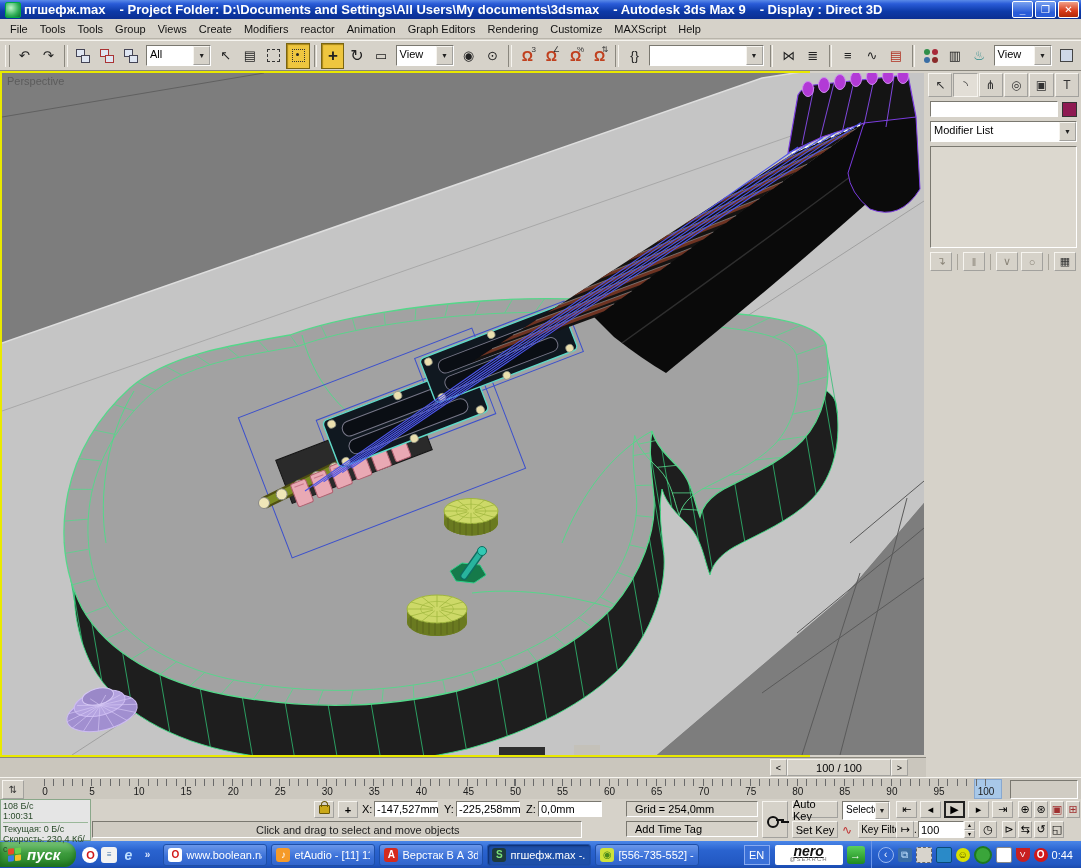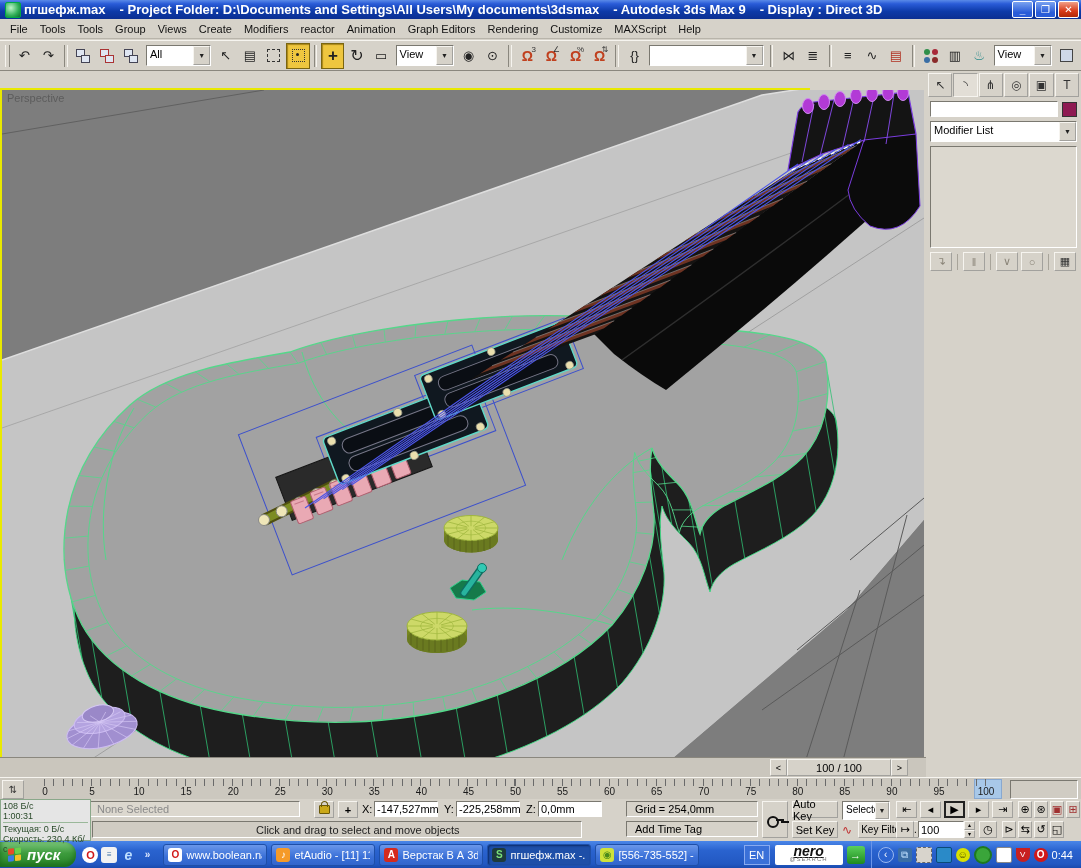--- a/index.html
+++ b/index.html
@@ -43,21 +43,21 @@
   .linkicon i:first-child{left:0;top:0;}
   .linkicon i:last-child{right:0;bottom:0;}
   .linkicon.broken i{border-color:#a33;}
   .balls{width:14px;height:14px;position:relative;}
   .balls i{position:absolute;width:6px;height:6px;border-radius:50%;}
   .combo{height:19px;background:#fff;border:1px solid;border-color:#7a7870 #fff #fff #7a7870;
     display:flex;align-items:stretch;margin:0 2px;}
   .combo .txt{padding:2px 3px;font-size:11px;white-space:nowrap;overflow:hidden;flex:1;}
   .combo .da{width:15px;background:#d6d2c9;border:1px outset #f6f4ef;display:flex;align-items:center;justify-content:center;font-size:7px;color:#222;}
   
-  .vp{position:absolute;left:0;top:88px;width:810px;height:686px;box-sizing:border-box;
+  .vp{position:absolute;left:0;top:71px;width:810px;height:686px;box-sizing:border-box;
     border:2px solid var(--vpy,#e9e900);background:#7d7d7d;}
   .vplabel{position:absolute;left:5px;top:2px;color:#5c5c5c;font-size:11px;z-index:5;}
   
   .panel{position:absolute;left:926px;top:71px;width:155px;height:728px;background:#d6d2c9;box-sizing:border-box;padding:2px;}
   .ptabs{display:flex;gap:1px;margin-bottom:4px;}
   .ptab{width:23px;height:22px;border:1px outset #f6f4ef;background:#d6d2c9;display:flex;align-items:center;justify-content:center;font-size:12px;color:#333;}
   .ptab.active{border:1px inset #f6f4ef;background:#e2ded6;}
   .namerow{display:flex;align-items:center;gap:4px;margin:4px 2px;}
   .namefield{flex:1;height:14px;background:#fff;border:1px solid;border-color:#7a7870 #fff #fff #7a7870;}
   .swatch{width:13px;height:13px;border:1px solid #333;}
@@ -685,21 +685,20 @@
         <span class="ticklabel" style="left: 876.9px;">90</span>
         <span class="ticklabel" style="left: 923.95px;">95</span>
         <span class="ticklabel" style="left: 971px;">100</span>
       </div>
     <div class="rulbtn">⇅</div>
     <div class="rsunken"></div>
   </div>
 
   <div class="statusbar">
     <div class="sb flatfield" style="left:2px;top:2px;width:26px;height:16px"></div>
-    <div class="sb sunken" style="left:30px;top:2px;width:270px;height:16px;color:#8a8a8a;padding:1px 0 0 66px;background:#dcd8cf">None Selected</div>
     <div class="sb btn3" style="left:314px;top:2px;width:20px;height:17px">
         <span class="lockicon"></span>
       </div>
     <div class="sb btn3" style="left:338px;top:2px;width:20px;height:17px;font-weight:bold">+</div>
     <div class="sb" style="left:362px;top:4px">X:</div>
     <div class="sb sunken" style="left:374px;top:2px;width:64px;height:16px;padding:1px 2px">-147,527mm</div>
     <div class="sb" style="left:444px;top:4px">Y:</div>
     <div class="sb sunken" style="left:456px;top:2px;width:64px;height:16px;padding:1px 2px">-225,258mm</div>
     <div class="sb" style="left:526px;top:4px">Z:</div>
     <div class="sb sunken" style="left:538px;top:2px;width:64px;height:16px;padding:1px 2px">0,0mm</div>

